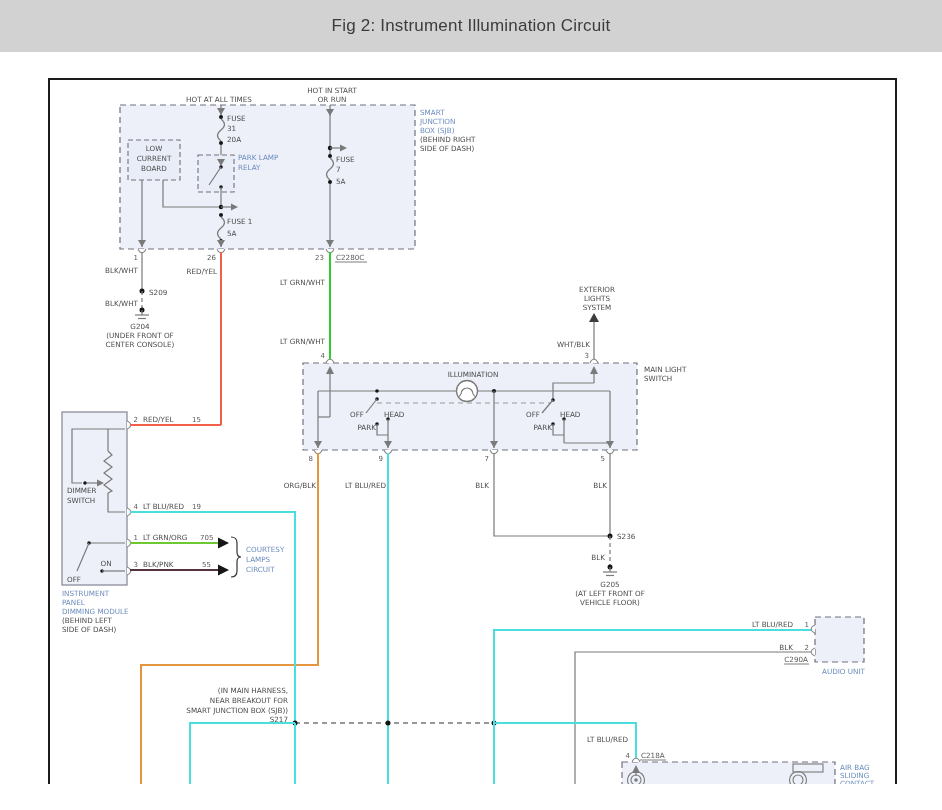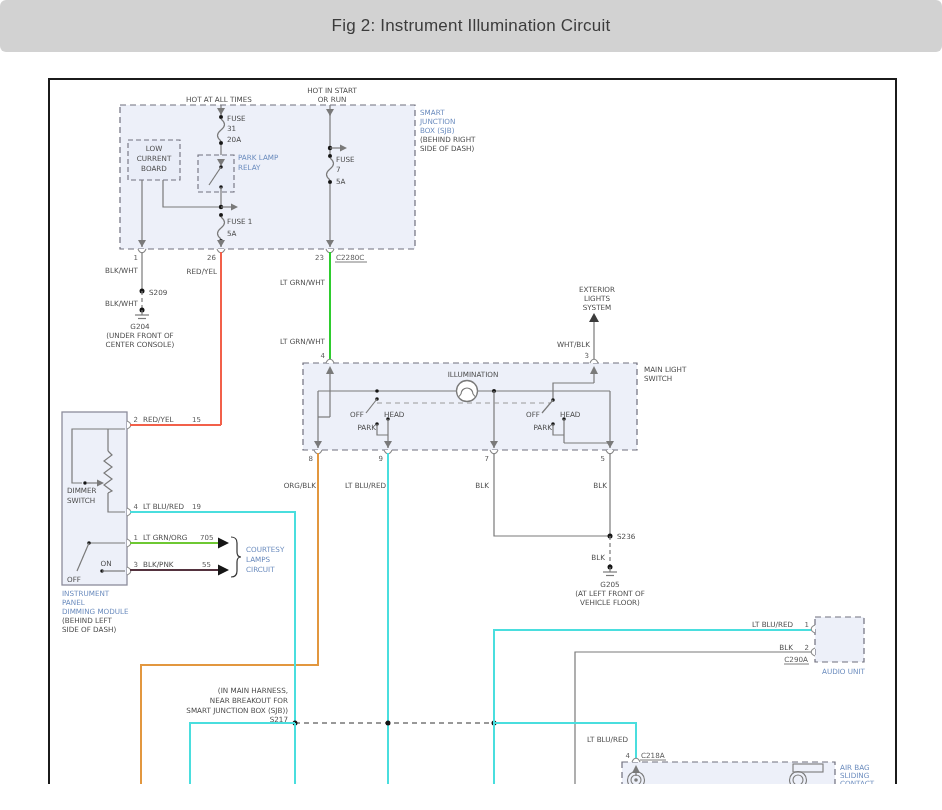--- a/index.html
+++ b/index.html
@@ -1,19 +1,19 @@
 <!DOCTYPE html>
 <html><head>
 <meta charset="utf-8">
 <style>
   html,body{margin:0;padding:0;}
   body{width:942px;height:810px;background:#ffffff;overflow:hidden;position:relative;
        font-family:"Liberation Sans",sans-serif;}
   .titlebar{position:absolute;left:0;top:0;width:942px;height:52px;background:#d2d2d2;
-            display:flex;align-items:center;justify-content:center;border-radius:6px;}
+            display:flex;align-items:center;justify-content:center;}
   .titlebar h1{margin:0;font-size:17px;font-weight:400;color:#3c3c3c;letter-spacing:.2px;
                font-family:"Liberation Sans",sans-serif;}
   .frame{position:absolute;left:48px;top:78px;width:849px;height:706px;box-sizing:border-box;
          border-left:2px solid #1b1b1b;border-top:2px solid #1b1b1b;border-right:2px solid #1b1b1b;
          background:#fff;overflow:hidden;}
   svg{display:block;}
   svg text{font-family:"DejaVu Sans","Liberation Sans",sans-serif;font-size:7.2px;fill:#4b4b4b;}
   svg text.blue{fill:#6b8cbe;}
   svg text.pin{font-size:7px;fill:#5a5a5a;}
   svg text.conn{fill:#5a5a5a;}

